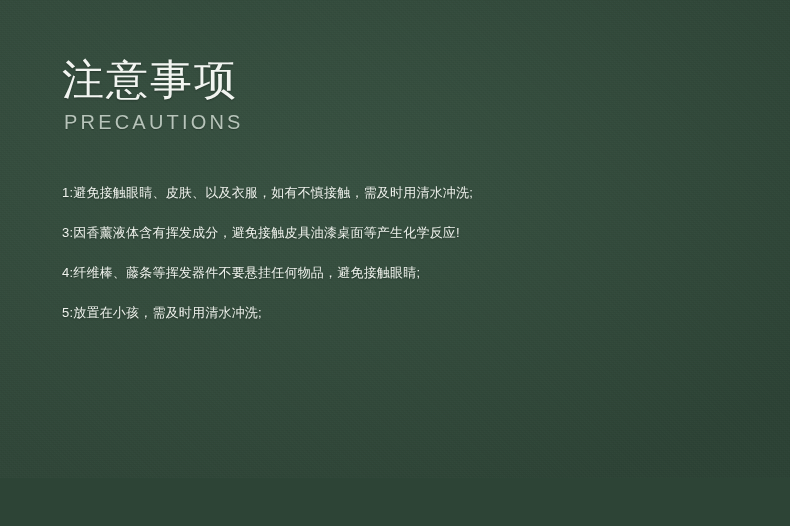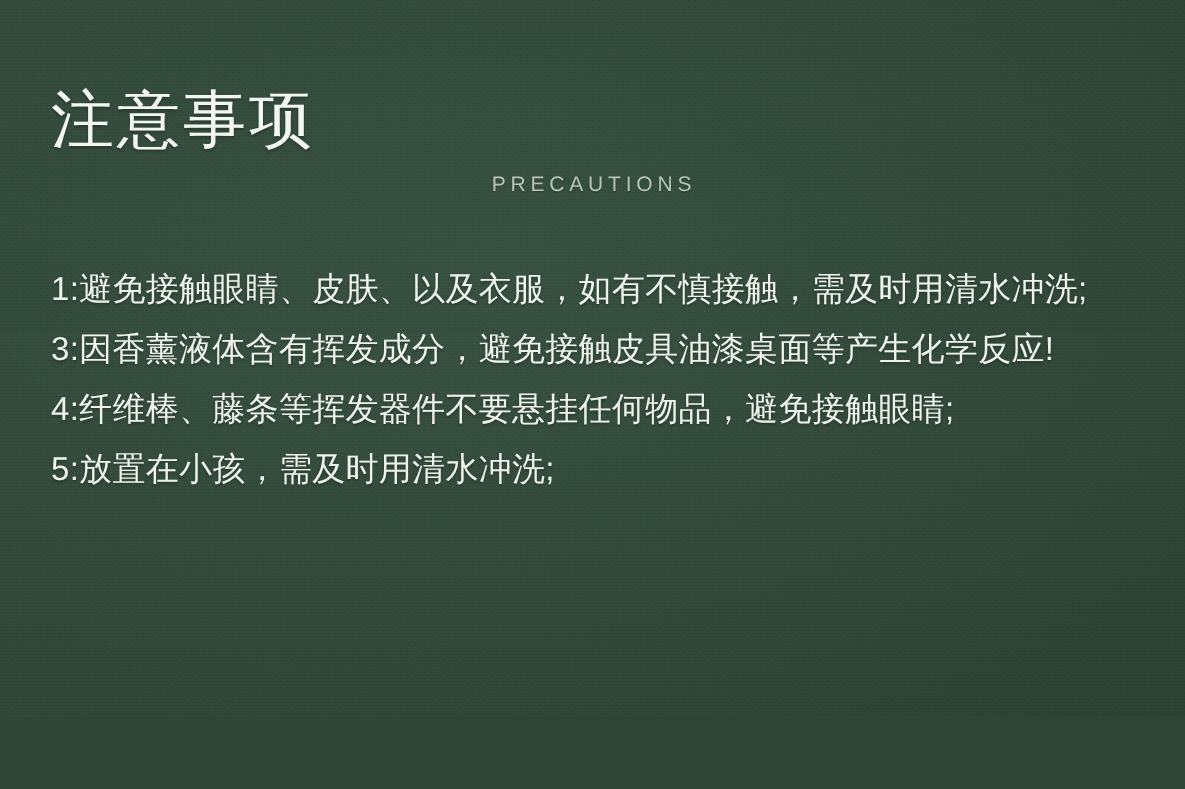--- a/index.html
+++ b/index.html
@@ -18,20 +18,21 @@
   #page {
     position: relative;
     width: 790px;
     height: 478px;
     box-sizing: border-box;
     background-color: #2d4436;
     background-image:
       radial-gradient(ellipse 120% 110% at 42% 38%, rgba(62,90,72,0.55) 0%, rgba(45,68,54,0.0) 62%),
       linear-gradient(135deg, rgba(255,255,255,0.020) 0%, rgba(0,0,0,0.045) 100%);
     overflow: hidden;
+    padding-left: 28px;
   }
 
   
   #noise-layer {
     position: absolute;
     inset: 0;
     pointer-events: none;
     opacity: 0.5;
     background-image:
       repeating-linear-gradient(0deg,   rgba(255,255,255,0.018) 0px, rgba(255,255,255,0.018) 1px, rgba(0,0,0,0.016) 1px, rgba(0,0,0,0.016) 2px),
@@ -54,38 +55,37 @@
     font-size: 42px;
     line-height: 48px;
     font-weight: 400;
     letter-spacing: 2px;
     color: #f2f5f1;
     text-shadow: 0 1px 2px rgba(0,0,0,0.28);
   }
 
   #page-subtitle {
     margin: 9px 0 0 2px;
-    font-size: 14px;
+    font-size: 20px;
     line-height: 18px;
     font-weight: 400;
     letter-spacing: 3.2px;
     color: #b7c4ba;
     text-shadow: 0 1px 1px rgba(0,0,0,0.22);
-    text-align: center;
   }
 
   #precaution-list {
     list-style: none;
     margin: 0;
     padding: 0;
     margin-top: 42px;
   }
 
   #precaution-list li {
-    font-size: 22px;
+    font-size: 13px;
     line-height: 40px;
     color: #eef2ec;
     letter-spacing: 0.2px;
     white-space: nowrap;
     text-shadow: 0 1px 2px rgba(0,0,0,0.25);
   }
 </style>
 </head>
 <body>
 

